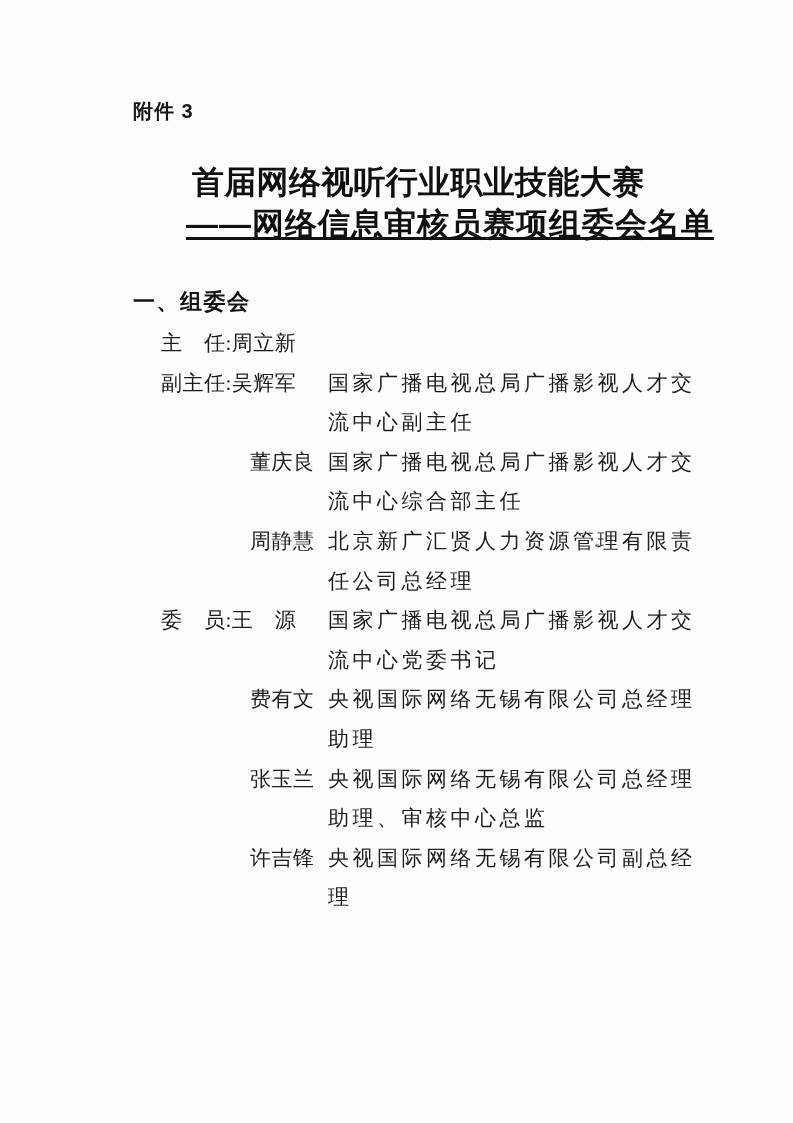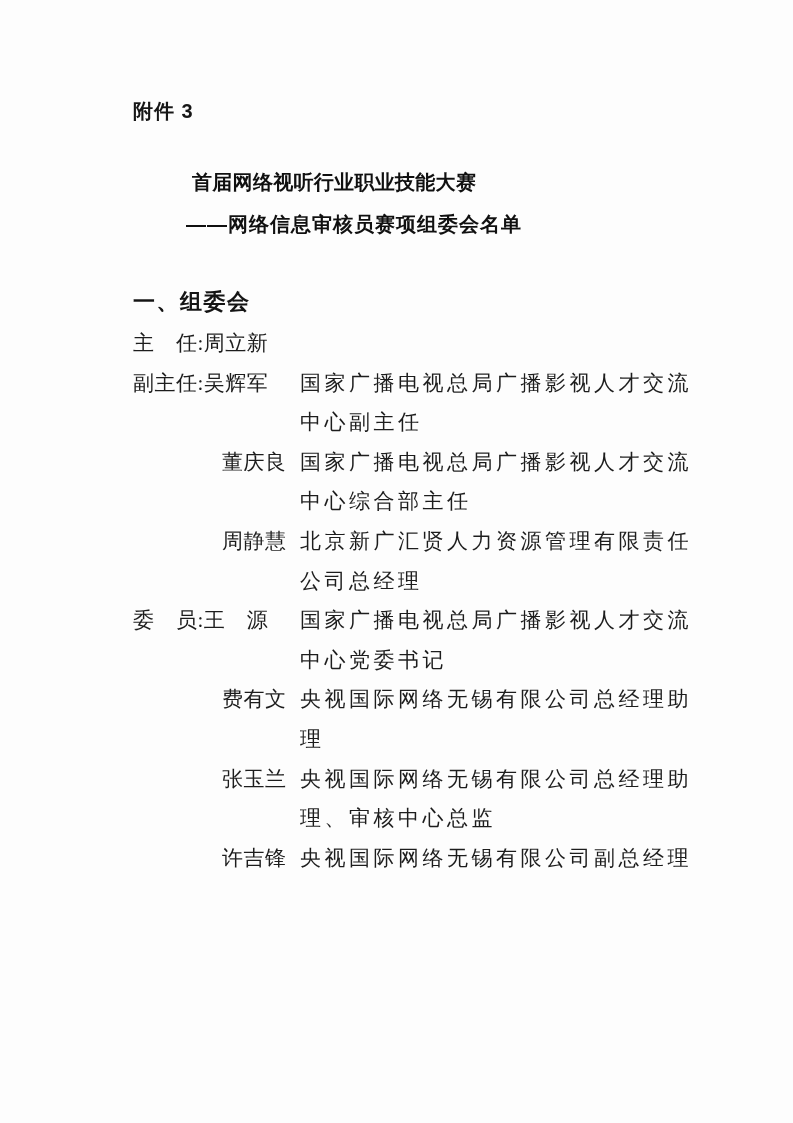--- a/index.html
+++ b/index.html
@@ -13,36 +13,36 @@
   }
   .attachment {
     position:absolute; left:133px; top:99px;
     font-family:"Liberation Sans","DejaVu Sans",sans-serif;
     font-weight:700; font-size:20px; line-height:24px; letter-spacing:1px;
     color:#161616;
   }
   .title-line {
     position:absolute;
     font-family:"Liberation Sans","DejaVu Sans",sans-serif;
-    font-weight:800; font-size:20px; line-height:32px;
+    font-weight:800; font-size:32px; line-height:32px;
     color:#101010; white-space:nowrap;
   }
   .title-1 { left:192px; top:166px; letter-spacing:0.3px; }
-  .title-2 { left:186px; top:208px; letter-spacing:1px; }
+  .title-2 { left:186px; top:208px; letter-spacing:1px;text-decoration:underline; }
   .section-heading {
     position:absolute; left:133px; top:288px;
     font-family:Liberation Serif, serif;
     font-weight:700; font-size:22px; line-height:27px; letter-spacing:1.5px;
     color:#141414; white-space:nowrap;
   }
   .committee {
     position:absolute; left:133px; top:324px; width:580px;
     font-size:21px; line-height:39.6px;
   }
-  .row { display:flex; align-items:flex-start; }
+  .row { display:flex; align-items:flex-start;margin-left:28px; }
   .col1 {
     flex:0 0 167px; box-sizing:border-box;
     white-space:nowrap; letter-spacing:0.5px;
   }
   .col1.indent { padding-left:89px; }
   .desc {
     width:396px;
     letter-spacing:3.5px;
     word-break:normal;
   }

